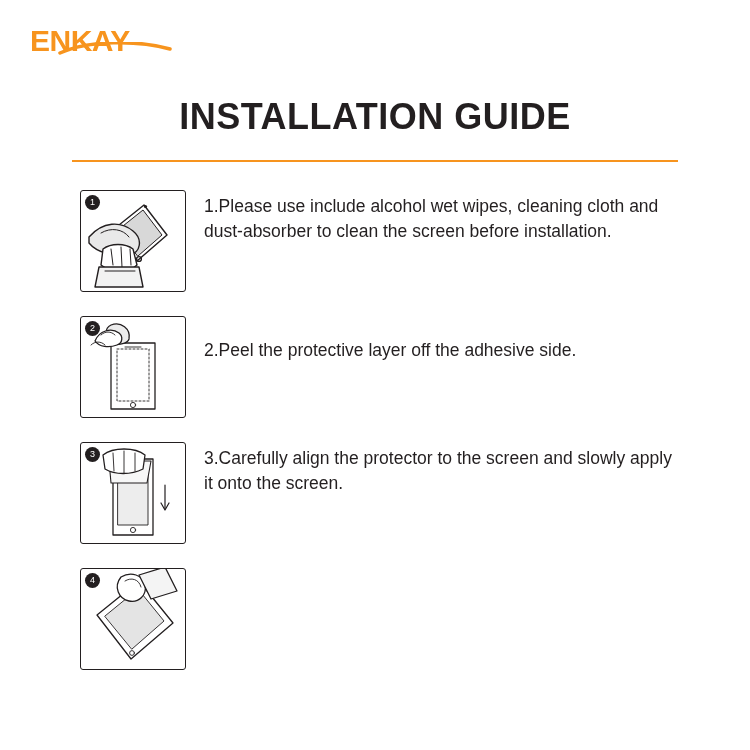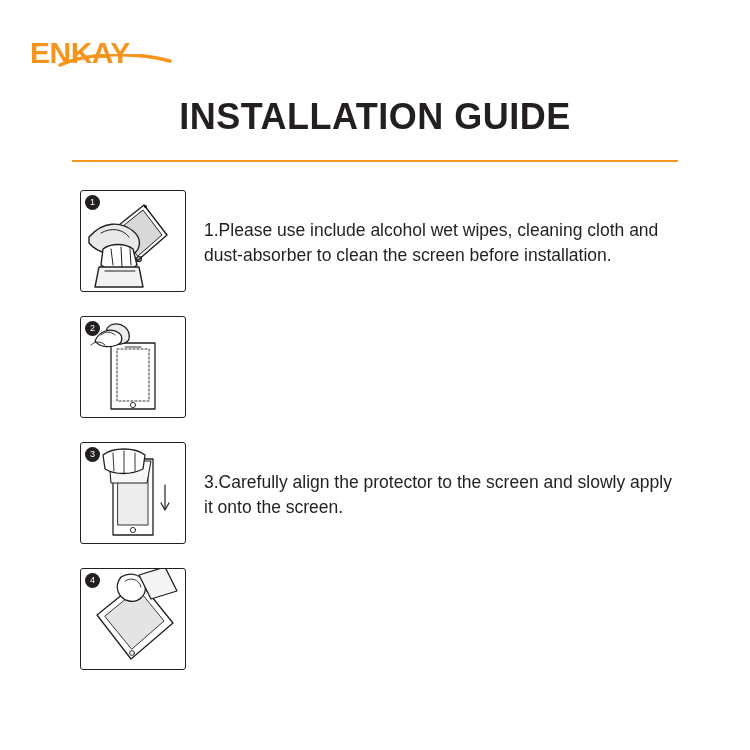--- a/index.html
+++ b/index.html
@@ -17,21 +17,21 @@
   }
   .page {
     width: 750px;
     height: 750px;
     position: relative;
     background: #ffffff;
   }
   
   .brand {
     position: absolute;
-    top: 38px;
+    top: 26px;
     left: 30px;
     display: flex;
     align-items: center;
   }
   .brand-mark {
     font-size: 30px;
     font-weight: bold;
     letter-spacing: -0.5px;
     color: #f7941e;
     font-family: "Liberation Sans", sans-serif;
@@ -99,21 +99,21 @@
     background: #231f20;
     color: #ffffff;
     font-size: 9px;
     line-height: 15px;
     text-align: center;
     font-family: "Liberation Sans", sans-serif;
     z-index: 5;
   }
   .step-text {
     margin-left: 18px;
-    margin-top: 28px;
+    margin-top: 4px;
     width: 470px;
     font-size: 17.5px;
     line-height: 1.42;
     color: #231f20;
   }
   .step-text .num {
     letter-spacing: 0;
   }
   .thumb-svg { position: absolute; inset: 0; }
   
@@ -182,20 +182,23 @@
             <path d="M44 30 L60 30" stroke-width="0.9"></path>
 
             <path d="M30 26 C 26 18, 22 12, 30 8 C 40 4, 50 12, 48 22 C 47 26, 40 28, 32 27 Z" fill="#ececec"></path>
 
             <path d="M14 24 C 18 14, 30 10, 38 16 C 42 19, 42 26, 36 28 C 28 31, 18 30, 14 24 Z" fill="#ffffff"></path>
             <path d="M20 18 C 24 14, 30 14, 34 18" stroke-width="0.9"></path>
             <path d="M10 28 C 14 24, 20 24, 24 28" stroke-width="0.9"></path>
           </g>
         </svg>
       </div>
+      <div class="step-text">
+        <span class="num">2.</span><span>Peel the protective layer off the adhesive side.</span>
+      </div>
     </div>
 
     <div class="step s3">
       <div class="step-thumb">
         <div class="step-badge">3</div>
         <svg class="thumb-svg" viewBox="0 0 104 100">
           <g fill="none" stroke="#231f20" stroke-width="1.3" stroke-linejoin="round" stroke-linecap="round">
 
             <path d="M32 16 L72 16 L72 92 L32 92 Z" fill="#ffffff"></path>
             <path d="M37 24 L67 24 L67 82 L37 82 Z" fill="#ededed" stroke-width="0.9"></path>

